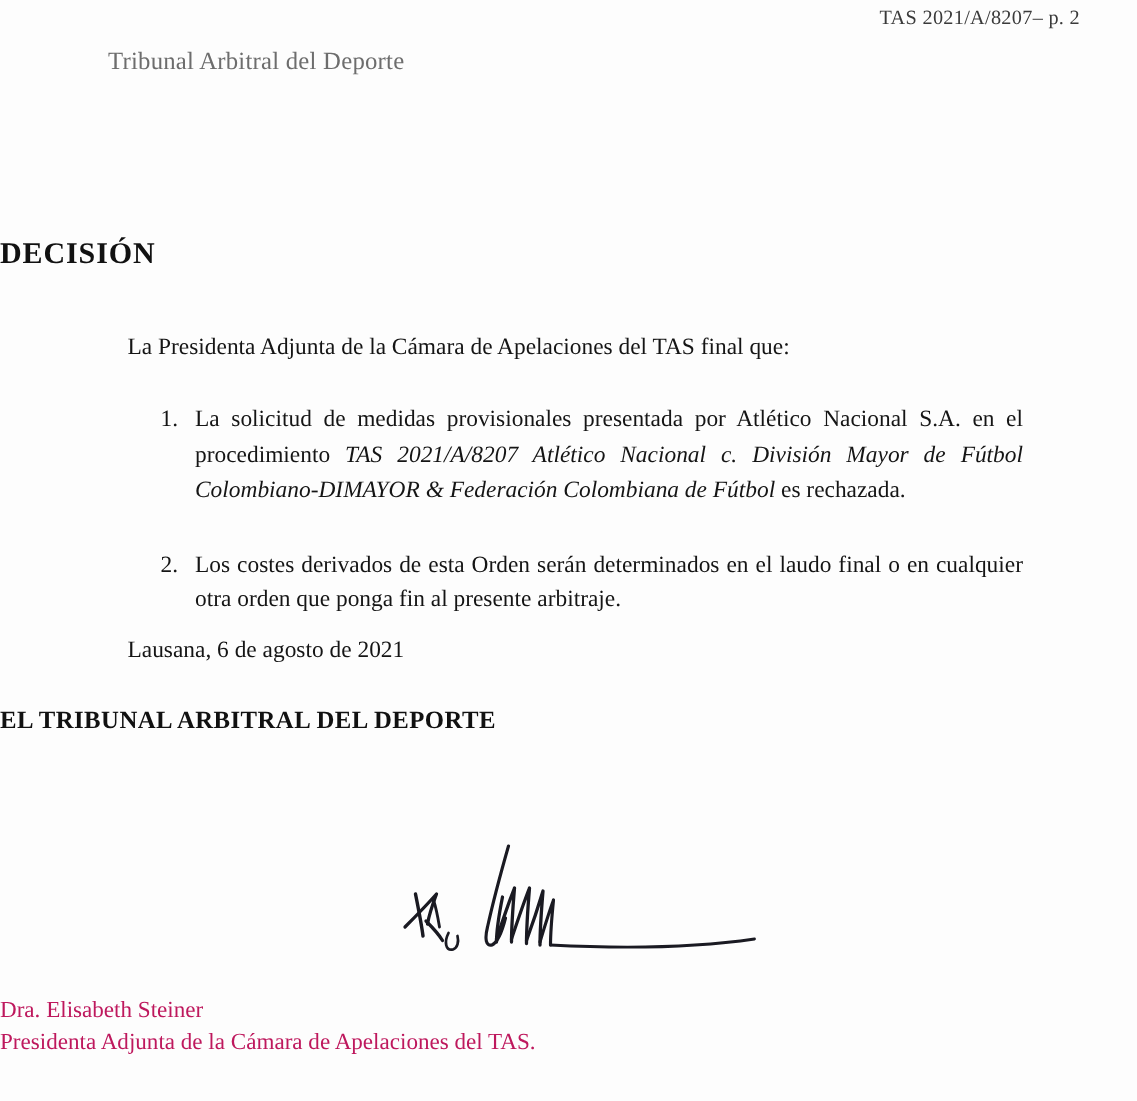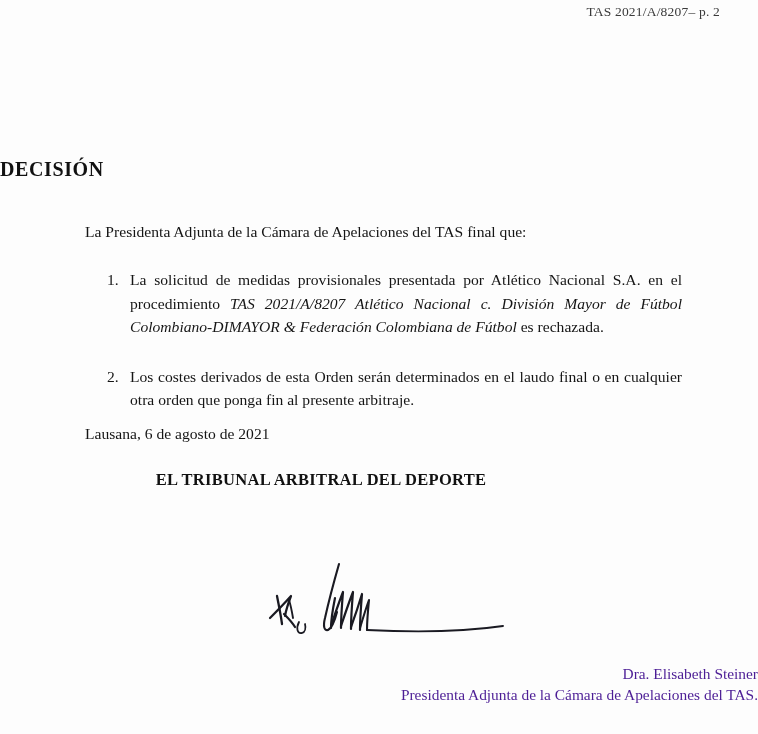--- a/index.html
+++ b/index.html
@@ -110,21 +110,20 @@
     line-height: 20px;
     color: #151515;
   }
 
   
   .tribunal-line {
     position: absolute;
     top: 470px;
     left: 0;
     width: 642px;
-    text-align: center;
     font-size: 16.5px;
     font-weight: bold;
     letter-spacing: 0.3px;
     color: #111111;
   }
 
   
   .signature-area {
     position: absolute;
     top: 552px;
@@ -136,33 +135,34 @@
     position: absolute;
     left: 255px;
     top: 0;
   }
 
   .signature-block {
     position: absolute;
     top: 663px;
     left: 0;
     width: 758px;
-    text-align: right;
+    text-align: left;
     font-size: 15.4px;
     line-height: 21px;
-    color: #4c1d95;
+    color: #be185d;
   }
 </style>
 </head>
 <body>
 
 <div class="page">
 
   <div class="doc-header">
     <div class="letterhead">
+      <div>Tribunal Arbitral del Deporte</div>
     </div>
   </div>
   <div class="case-ref">TAS 2021/A/8207– p.  2</div>
 
   <div class="decision-title">DECISIÓN</div>
 
   <div class="body-block">
     <div class="intro">La Presidenta Adjunta de la Cámara de Apelaciones del TAS final que:</div>
 
     <ol class="decision-list">

